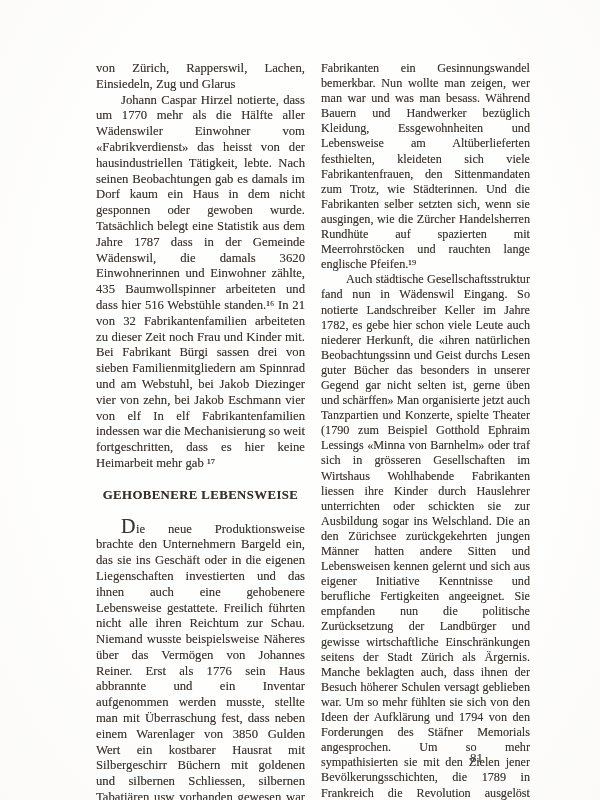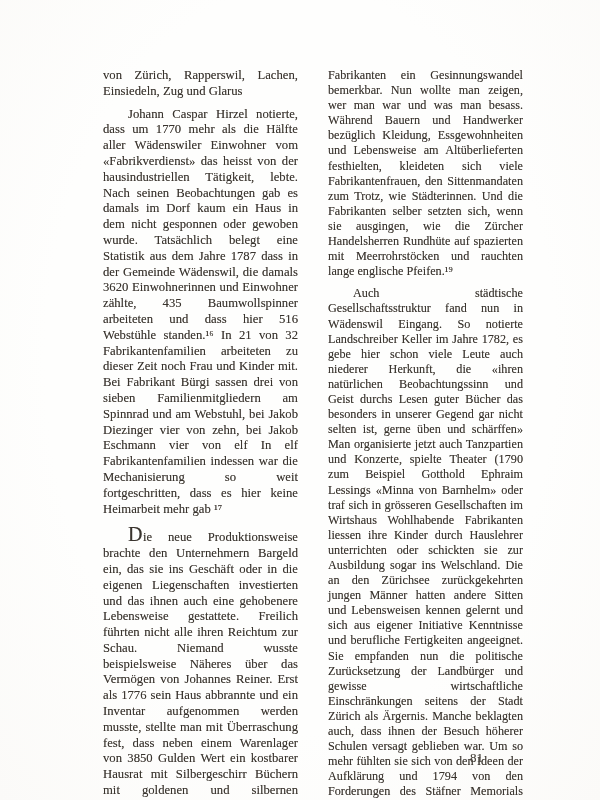--- a/index.html
+++ b/index.html
@@ -34,21 +34,21 @@
     left: 96px;
     font-size: 12.7px;
     line-height: 15.8px;
   }
   .col-right {
     left: 321px;
     font-size: 12.2px;
     line-height: 15.1px;
   }
   .para {
-    margin: 7px;
+    margin: 0;
     padding: 0;
   }
   .indent {
     text-indent: 25px;
   }
   .section-heading {
     margin: 16px 0 12px 0;
     text-align: center;
     text-indent: 0;
     font-size: 12.8px;
@@ -72,20 +72,21 @@
   }
 </style>
 </head>
 <body>
 
 <div class="page">
 
   <div class="col col-left">
     <p class="para">von Zürich, Rapperswil, Lachen, Einsiedeln, Zug und Glarus</p>
     <p class="para indent">Johann Caspar Hirzel notierte, dass um 1770 mehr als die Hälfte aller Wädenswiler Einwohner vom «Fabrikverdienst» das heisst von der hausindustriellen Tätigkeit, lebte. Nach seinen Beobachtungen gab es damals im Dorf kaum ein Haus in dem nicht gesponnen oder gewoben wurde. Tatsächlich belegt eine Statistik aus dem Jahre 1787 dass in der Gemeinde Wädenswil, die damals 3620 Einwohnerinnen und Einwohner zählte, 435 Baumwollspinner arbeiteten und dass hier 516 Webstühle standen.¹⁶ In 21 von 32 Fabrikantenfamilien arbeiteten zu dieser Zeit noch Frau und Kinder mit. Bei Fabrikant Bürgi sassen drei von sieben Familienmitgliedern am Spinnrad und am Webstuhl, bei Jakob Diezinger vier von zehn, bei Jakob Eschmann vier von elf In elf Fabrikantenfamilien indessen war die Mechanisierung so weit fortgeschritten, dass es hier keine Heimarbeit mehr gab ¹⁷</p>
+    <h2 class="section-heading">GEHOBENERE LEBENSWEISE</h2>
     <p class="para indent"><span class="initcap">D</span><span>ie neue Produktionsweise brachte den Unternehmern Bargeld ein, das sie ins Geschäft oder in die eigenen Liegenschaften investierten und das ihnen auch eine gehobenere Lebensweise gestattete. Freilich führten nicht alle ihren Reichtum zur Schau. Niemand wusste beispielsweise Näheres über das Vermögen von Johannes Reiner. Erst als 1776 sein Haus abbrannte und ein Inventar aufgenommen werden musste, stellte man mit Überraschung fest, dass neben einem Warenlager von 3850 Gulden Wert ein kostbarer Hausrat mit Silbergeschirr Büchern mit goldenen und silbernen Schliessen, silbernen Tabatiären usw vorhanden gewesen war ¹⁸</span></p>
 
   </div>
 
   <div class="col col-right">
     <p class="para">Fabrikanten ein Gesinnungswandel bemerkbar. Nun wollte man zeigen, wer man war und was man besass. Während Bauern und Handwerker bezüglich Kleidung, Essgewohnheiten und Lebensweise am Altüberlieferten festhielten, kleideten sich viele Fabrikantenfrauen, den Sittenmandaten zum Trotz, wie Städterinnen. Und die Fabrikanten selber setzten sich, wenn sie ausgingen, wie die Zürcher Handelsherren Rundhüte auf spazierten mit Meerrohrstöcken und rauchten lange englische Pfeifen.¹⁹</p>
     <p class="para indent">Auch städtische Gesellschaftsstruktur fand nun in Wädenswil Eingang. So notierte Landschreiber Keller im Jahre 1782, es gebe hier schon viele Leute auch niederer Herkunft, die «ihren natürlichen Beobachtungssinn und Geist durchs Lesen guter Bücher das besonders in unserer Gegend gar nicht selten ist, gerne üben und schärffen» Man organisierte jetzt auch Tanzpartien und Konzerte, spielte Theater (1790 zum Beispiel Gotthold Ephraim Lessings «Minna von Barnhelm» oder traf sich in grösseren Gesellschaften im Wirtshaus Wohlhabende Fabrikanten liessen ihre Kinder durch Hauslehrer unterrichten oder schickten sie zur Ausbildung sogar ins Welschland. Die an den Zürichsee zurückgekehrten jungen Männer hatten andere Sitten und Lebensweisen kennen gelernt und sich aus eigener Initiative Kenntnisse und berufliche Fertigkeiten angeeignet. Sie empfanden nun die politische Zurücksetzung der Landbürger und gewisse wirtschaftliche Einschränkungen seitens der Stadt Zürich als Ärgernis. Manche beklagten auch, dass ihnen der Besuch höherer Schulen versagt geblieben war. Um so mehr fühlten sie sich von den Ideen der Aufklärung und 1794 von den Forderungen des Stäfner Memorials angesprochen. Um so mehr sympathisierten sie mit den Zielen jener Bevölkerungsschichten, die 1789 in Frankreich die Revolution ausgelöst hatten.²⁰</p>
   </div>
 
   <div class="page-number">81</div>

